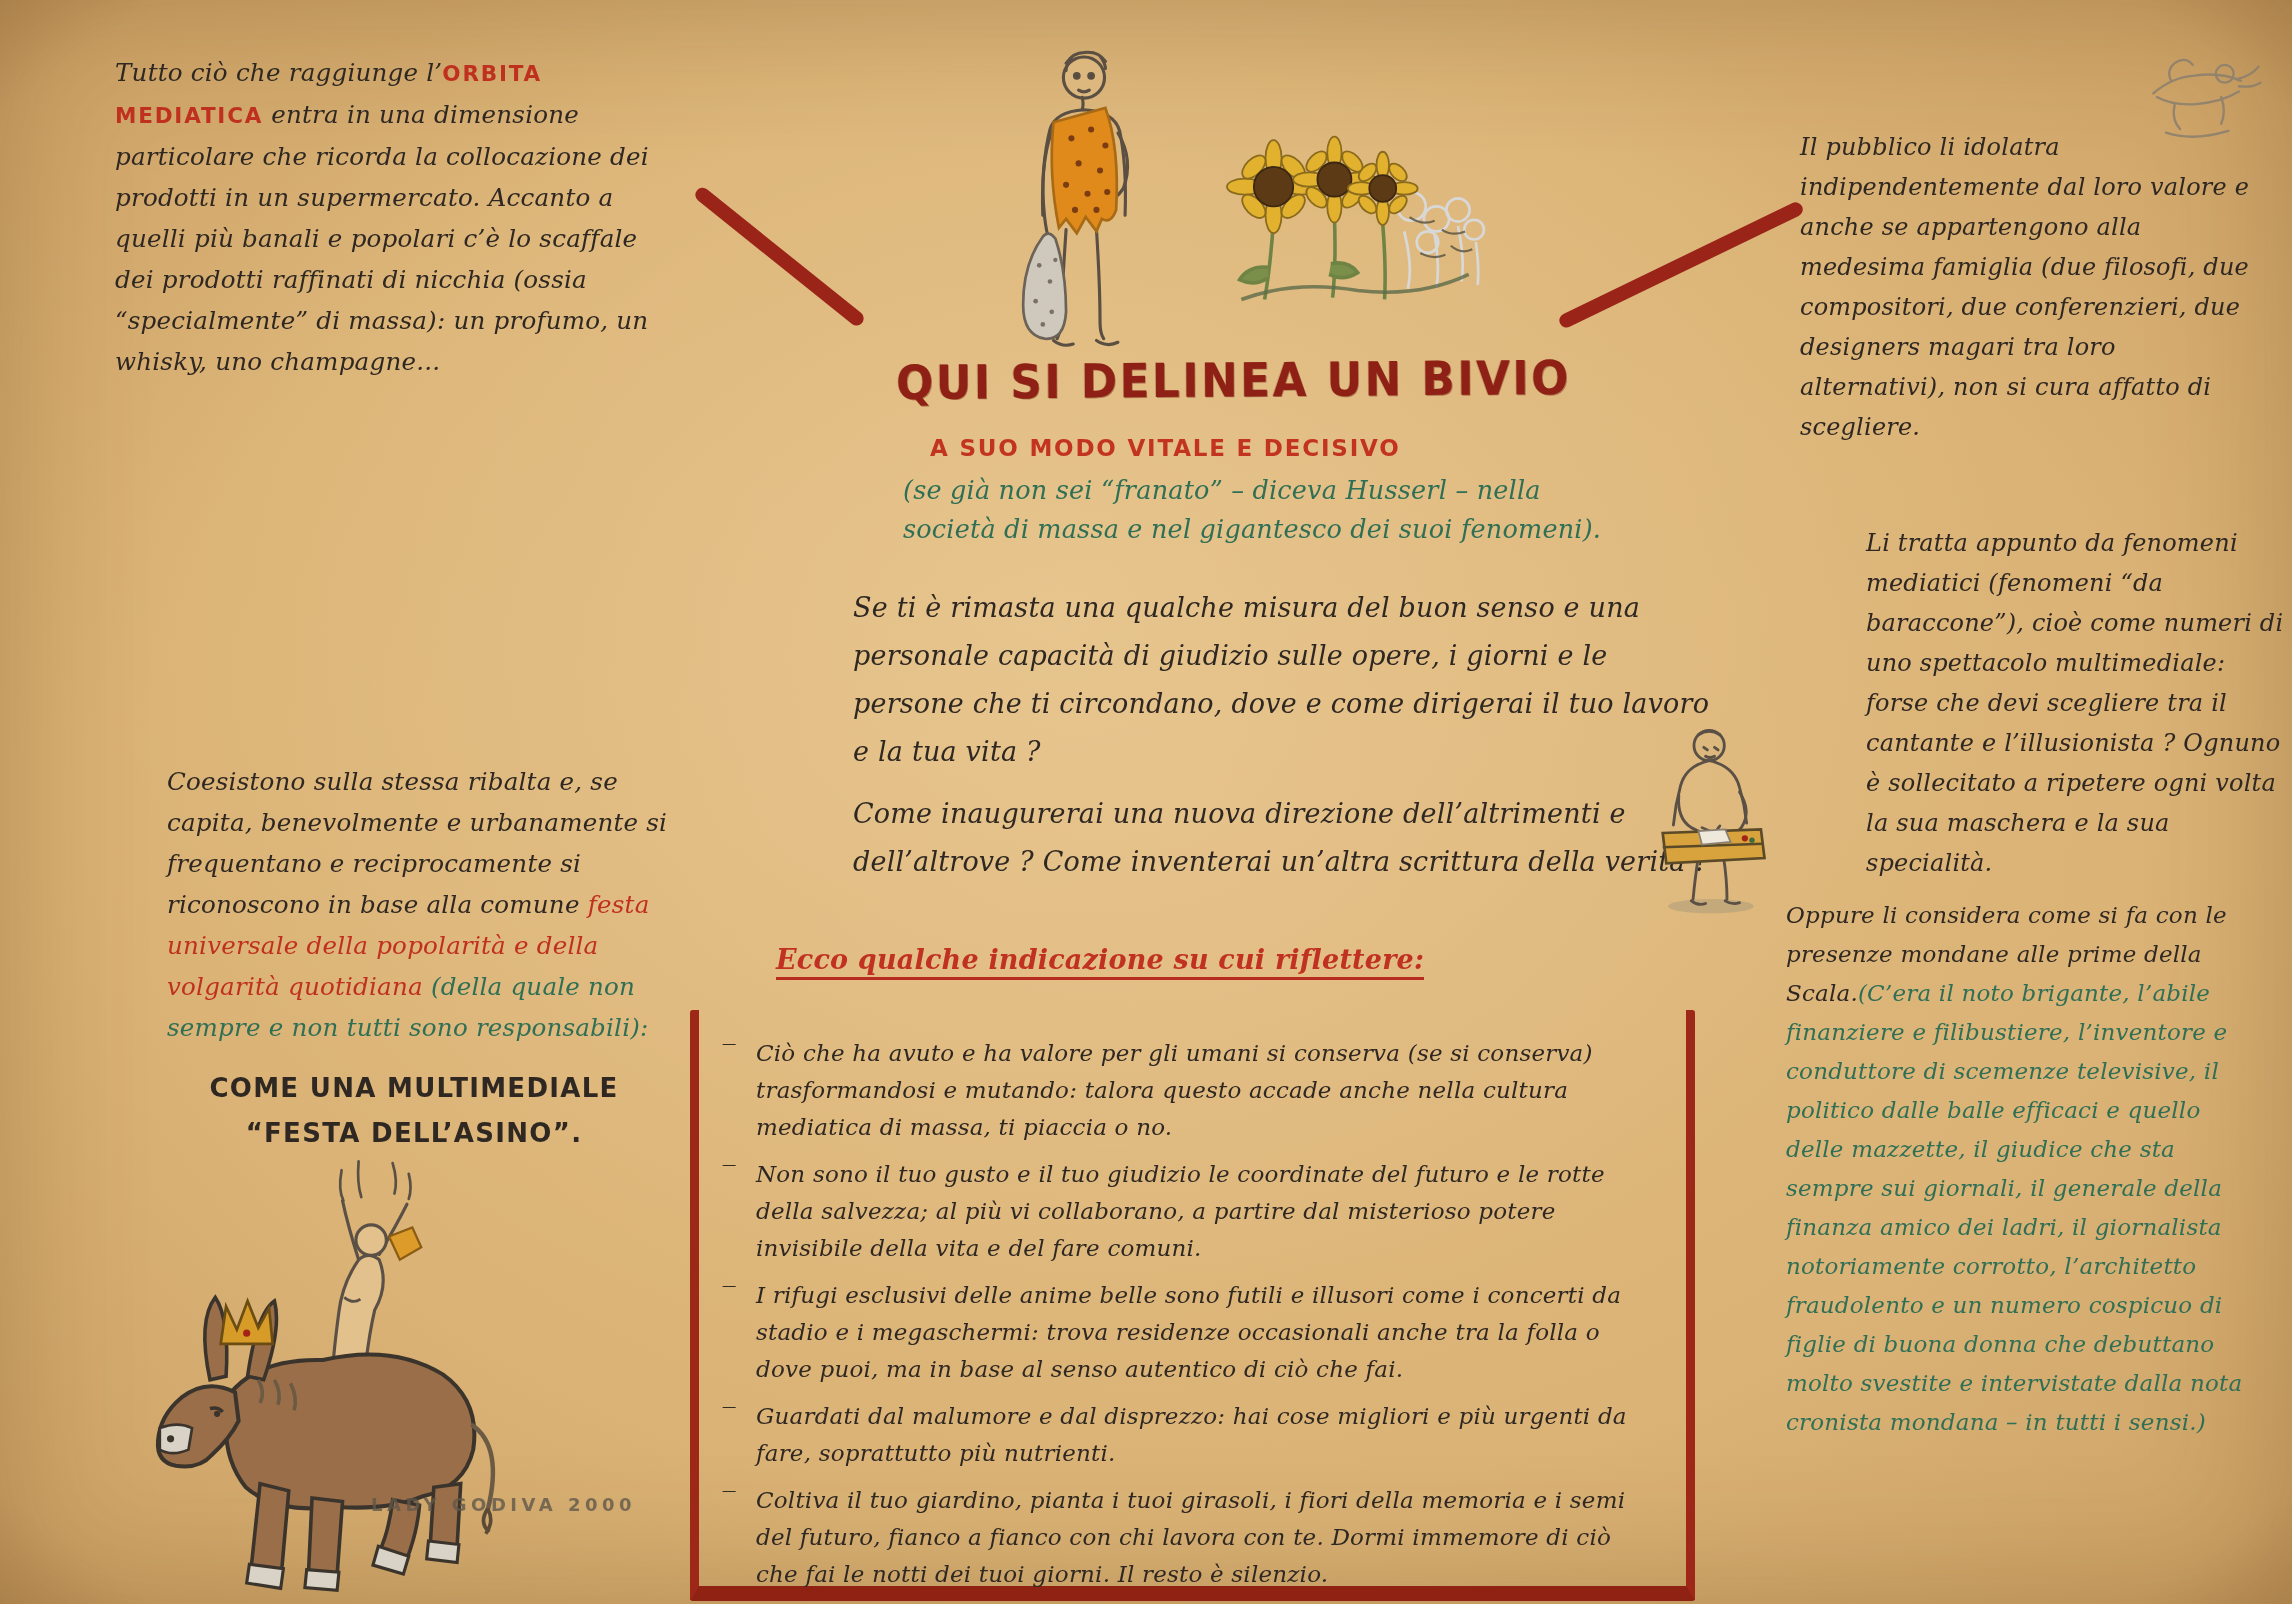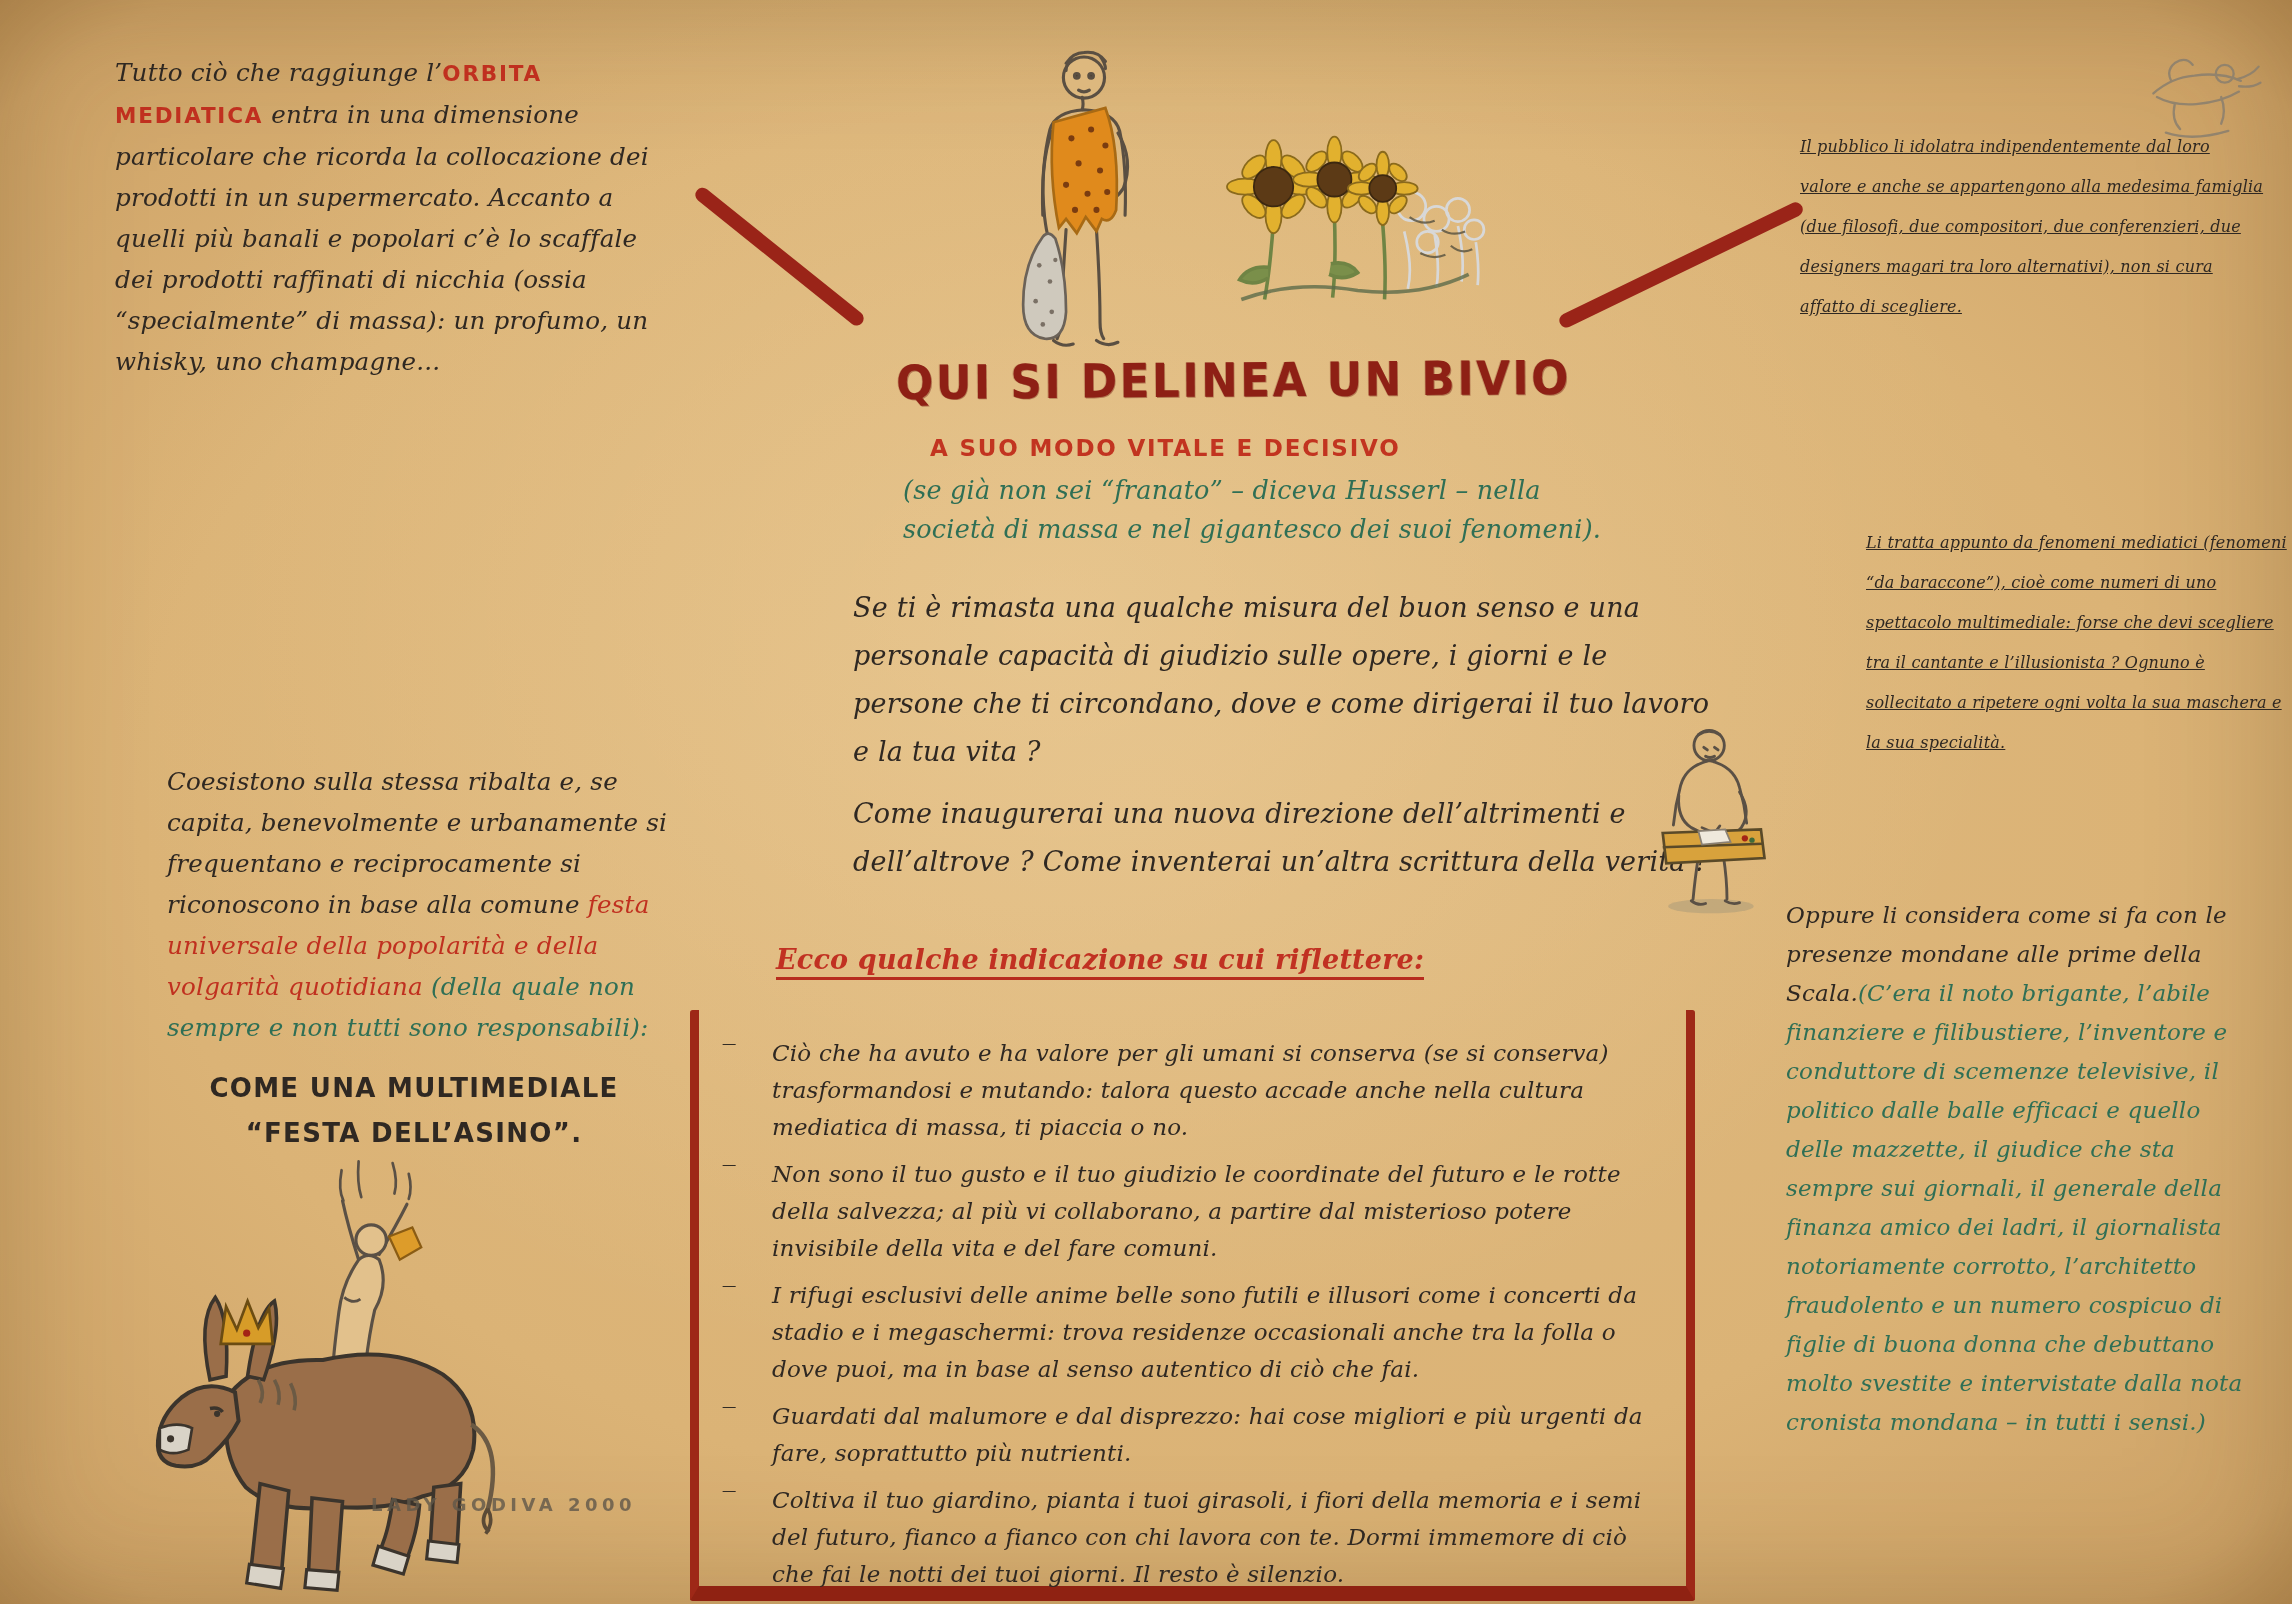--- a/index.html
+++ b/index.html
@@ -9,21 +9,21 @@
     background:
       radial-gradient(ellipse at 46% 38%, rgba(255,235,190,.25) 0%, rgba(0,0,0,0) 55%),
       radial-gradient(ellipse at 50% 50%, #e0ba80 0%, #dbb376 62%, #cfa468 93%, #c1955a 100%);
     box-shadow: inset 0 0 143px rgba(92,62,20,.30);
     font-family:"DejaVu Serif", serif;
     color:#2f2822;
   }
   .abs{position:absolute;}
   .hand{font-style:italic;letter-spacing:0.2px;}
   .p-left{font-size:24.6px;line-height:41px;}
-  .p-right{font-size:16px;line-height:40px;text-decoration:underline;}
+  .p-right{font-size:24px;line-height:40px;}
   .ink-red{color:#c0301f;}
   .ink-green{color:#2f6f55;}
   .caps{font-family:"DejaVu Sans", sans-serif;font-weight:bold;font-style:normal;}
   .orbit{font-family:"DejaVu Sans", sans-serif;font-weight:bold;font-style:normal;font-size:21.5px;letter-spacing:1.8px;color:#c0301f;}
   #main-title{
     font-size:47px;letter-spacing:2.7px;color:#8e2015;white-space:nowrap;
     transform:scaleX(.93) rotate(-.4deg);transform-origin:left top;
     text-shadow:0.9px 0.9px 0 rgba(120,30,18,.45), -0.9px 0 0 rgba(120,30,18,.25);
   }
   #subtitle{font-size:23px;letter-spacing:1.8px;color:#c23420;}
@@ -34,21 +34,21 @@
     border-bottom:3.6px solid #b72c1e;padding-bottom:2px;display:inline-block;
   }
   #indications-box{
     width:1005px;height:591px;box-sizing:border-box;
     border-left:9px solid #9e2817;border-right:9.9px solid #9e2817;border-bottom:15px solid #8f2212;
     border-radius:2.7px;
     padding:25px 27px 9px 23px;
   }
   .list-item{display:flex;margin-bottom:9.9px;}
   .bullet{width:34px;flex:none;font-style:normal;color:#2c2722;}
-  .item-text{flex:1;font-size:23px;line-height:37px;margin-left:16px;}
+  .item-text{flex:1;font-size:23px;line-height:37px;}
   #festa-caps{font-size:26px;line-height:45px;letter-spacing:1.3px;width:502px;}
   #signature{
     font-family:"DejaVu Sans", sans-serif;font-size:18px;font-weight:bold;
     letter-spacing:4.5px;color:rgba(96,88,74,.8);
   }
   svg{display:block;overflow:visible;}
 </style>
 </head>
 <body>
 

